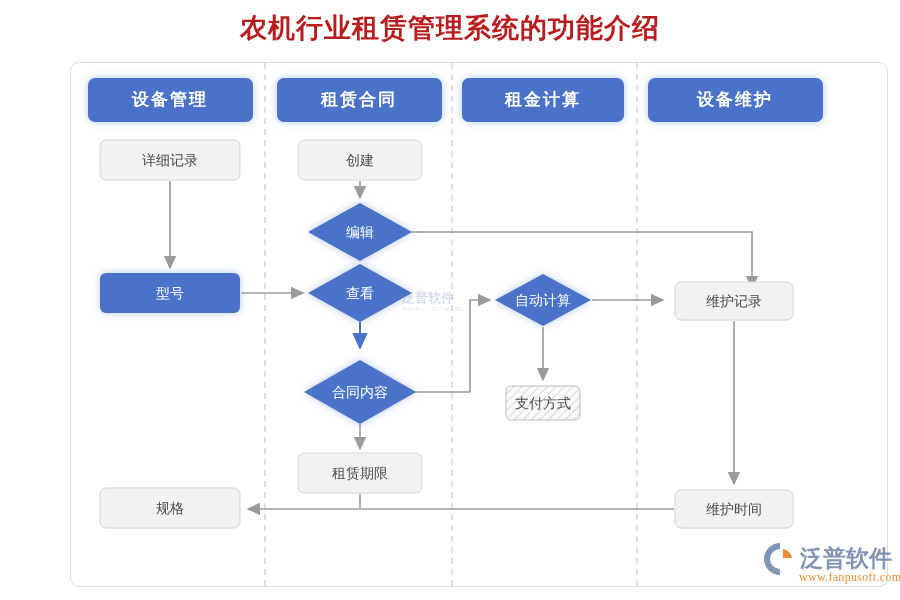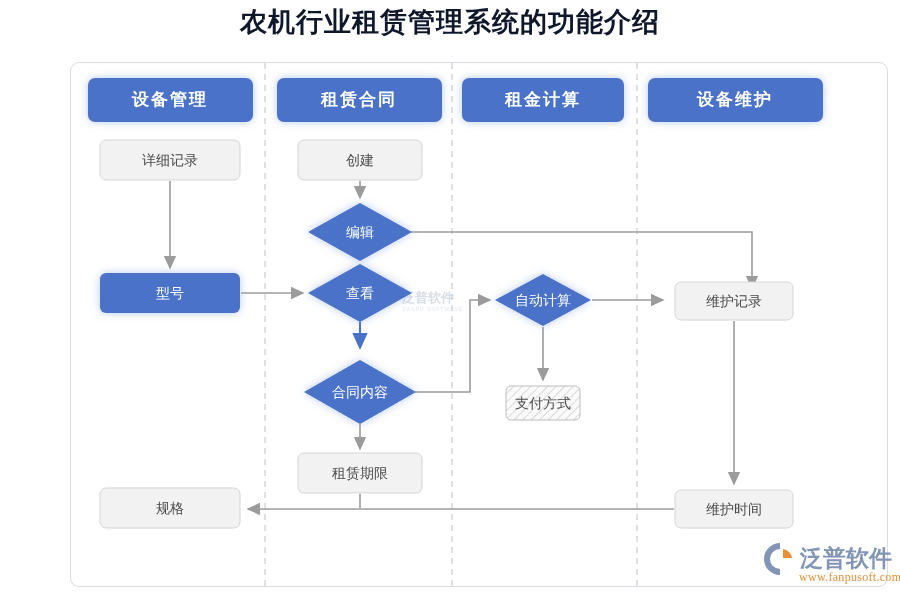--- a/index.html
+++ b/index.html
@@ -9,28 +9,28 @@
   body {
     width: 900px;
     height: 600px;
     background: #ffffff;
     font-family: "Liberation Sans", "DejaVu Sans", sans-serif;
     overflow: hidden;
     position: relative;
   }
   .page-title {
     position: absolute;
-    top: 4px;
+    top: 10px;
     left: 0;
     width: 900px;
     text-align: center;
     font-family: "Liberation Serif", "DejaVu Serif", serif;
     font-size: 27px;
     font-weight: bold;
-    color: #0f172a;
+    color: #b91c1c;
     letter-spacing: 1px;
   }
   .diagram-frame {
     position: absolute;
     left: 70px;
     top: 62px;
     width: 818px;
     height: 525px;
     border: 1px solid #d8dde3;
     border-radius: 9px;

